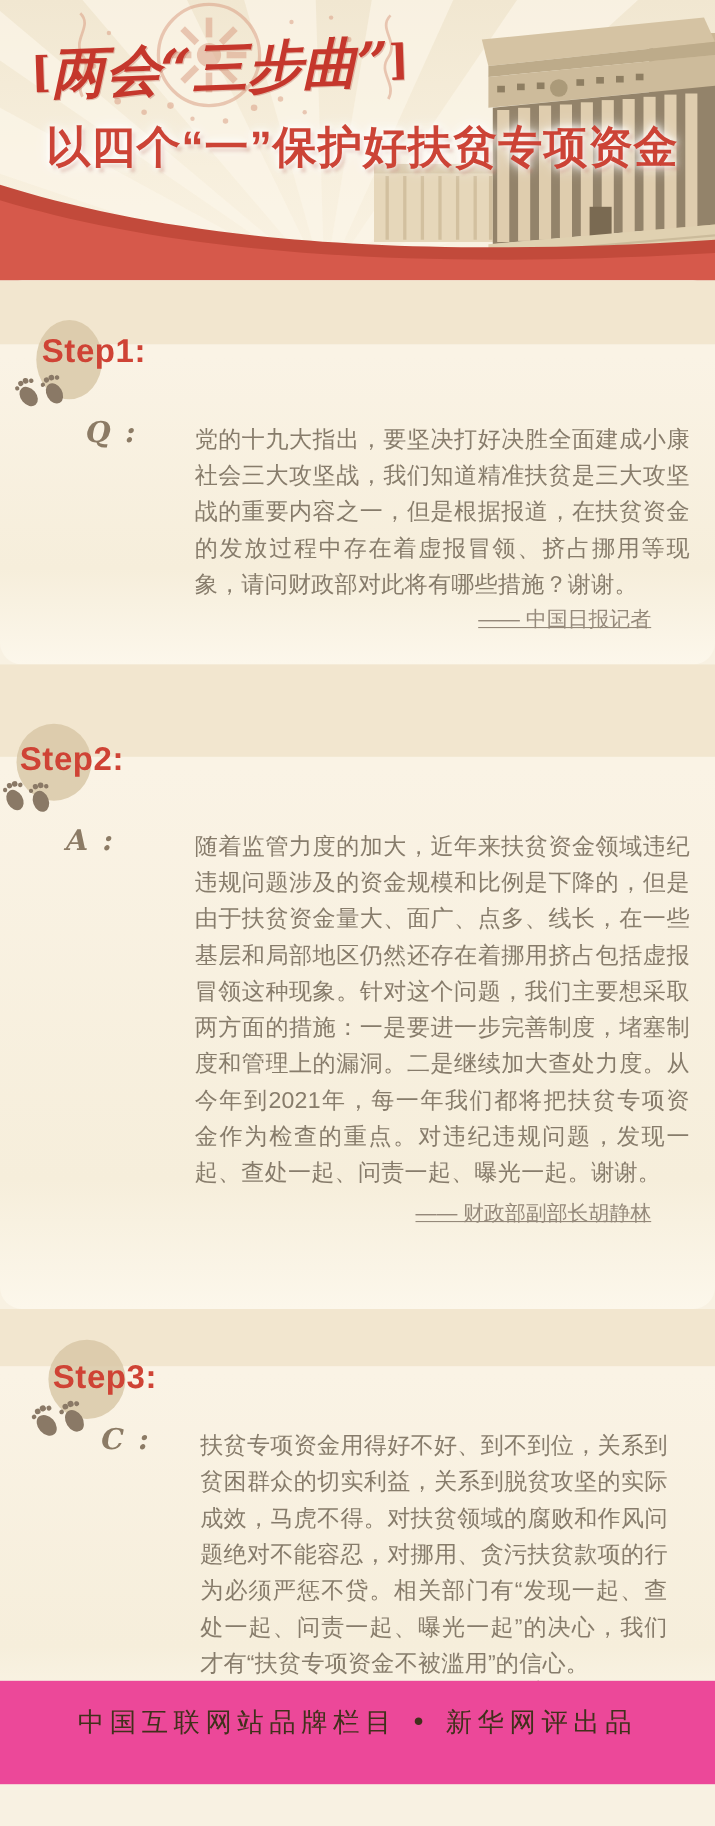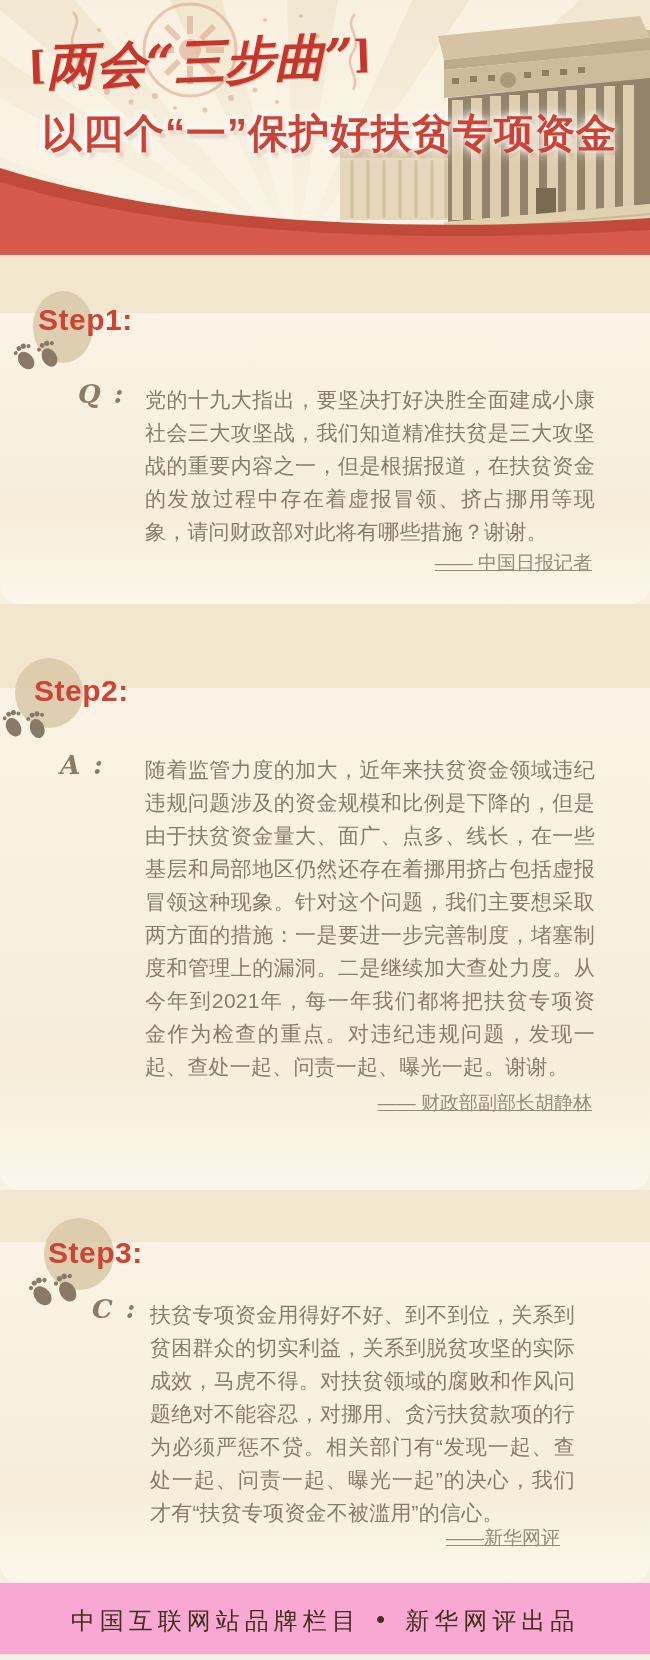--- a/index.html
+++ b/index.html
@@ -39,26 +39,26 @@
   .sec3 .band{height:52px;}
   .step-circle{position:absolute;border-radius:50%;background:#d7c6a4;opacity:.8;}
   .step-label{position:absolute;font-size:30px;font-weight:bold;color:#cf4335;letter-spacing:.5px;}
   .footprints{position:absolute;}
   .speaker{
     position:absolute;font-family:"DejaVu Serif","Liberation Serif",serif;
     font-style:italic;font-weight:bold;font-size:26px;color:#8c7b65;letter-spacing:2px;
   }
   .qtext{
     position:absolute;font-size:21px;line-height:33px;color:#877c6b;
-    text-align:justify;text-justify:inter-ideograph;letter-spacing:.2px;
+    text-align:justify;text-justify:inter-ideograph;letter-spacing:.2px;margin-left:32px;
   }
   .attrib{position:absolute;font-size:19px;color:#95897a;white-space:nowrap;text-decoration:underline;}
   
   .footer{
-    position:absolute;top:1583px;left:0;width:650px;height:71px;background:#f9a8d4;
+    position:absolute;top:1528px;left:0;width:650px;height:94px;background:#ec4899;
   }
   .footer-credit{
     width:650px;text-align:center;line-height:77px;
     font-family:"DejaVu Serif","Liberation Serif",serif;
     font-size:24px;color:#41301b;letter-spacing:5px;white-space:nowrap;
   }
 </style>
 </head>
 <body>
 
@@ -218,21 +218,21 @@
           <circle cx="8.5" cy="11.8" r="2.7"></circle>
           <circle cx="14" cy="10.8" r="2.9"></circle>
           <circle cx="19.5" cy="12.5" r="2.3"></circle>
         <ellipse cx="38" cy="32" rx="8" ry="11" transform="rotate(-12 38 32)"></ellipse>
         <circle cx="29.5" cy="20" r="2.2"></circle>
           <circle cx="34.5" cy="16.5" r="2.7"></circle>
           <circle cx="40" cy="15.8" r="2.9"></circle>
           <circle cx="45.5" cy="17.5" r="2.3"></circle>
       </g>
     </svg>
-    <div class="step-label" style="left:18px;top:70px;margin-left:16px;">Step2:</div>
+    <div class="step-label" style="left:18px;top:70px;">Step2:</div>
     <div class="speaker" style="left:60px;top:146px;">A :</div>
     <div class="qtext" style="left:145px;top:149px;width:450px;">随着监管力度的加大，近年来扶贫资金领域违纪违规问题涉及的资金规模和比例是下降的，但是由于扶贫资金量大、面广、点多、线长，在一些基层和局部地区仍然还存在着挪用挤占包括虚报冒领这种现象。针对这个问题，我们主要想采取两方面的措施：一是要进一步完善制度，堵塞制度和管理上的漏洞。二是继续加大查处力度。从今年到2021年，每一年我们都将把扶贫专项资金作为检查的重点。对违纪违规问题，发现一起、查处一起、问责一起、曝光一起。谢谢。</div>
     <div class="attrib" style="right:58px;top:486px;">—— 财政部副部长胡静林</div>
   </div>
 
   <div class="sec sec3">
     <div class="band"></div>
     <div class="step-circle" style="left:44px;top:28px;width:70px;height:72px;"></div>
     <svg class="footprints" style="left:28px;top:74px;transform:rotate(-20deg);" width="54" height="42" viewBox="0 0 56 42">
       <g fill="#8a7966">

